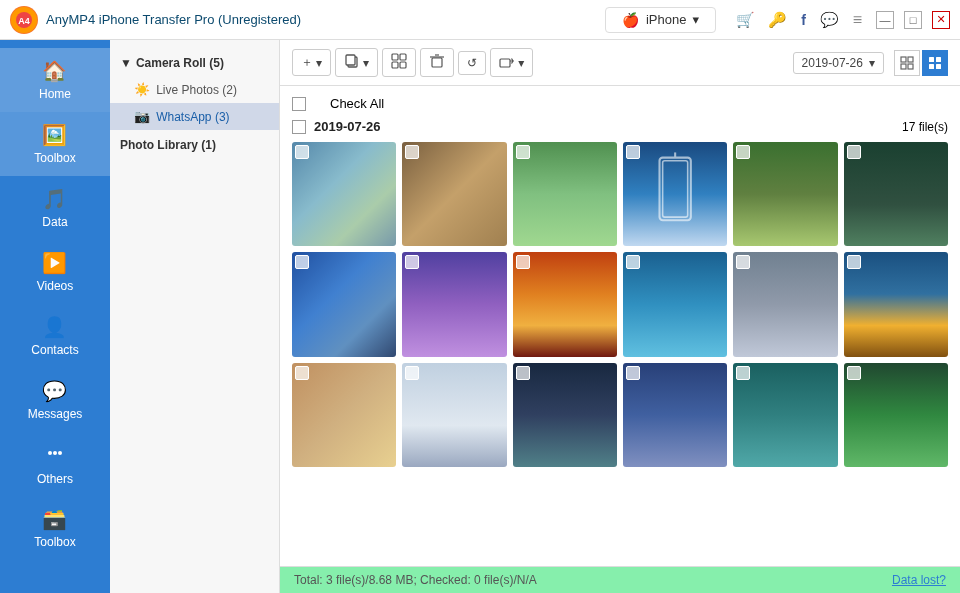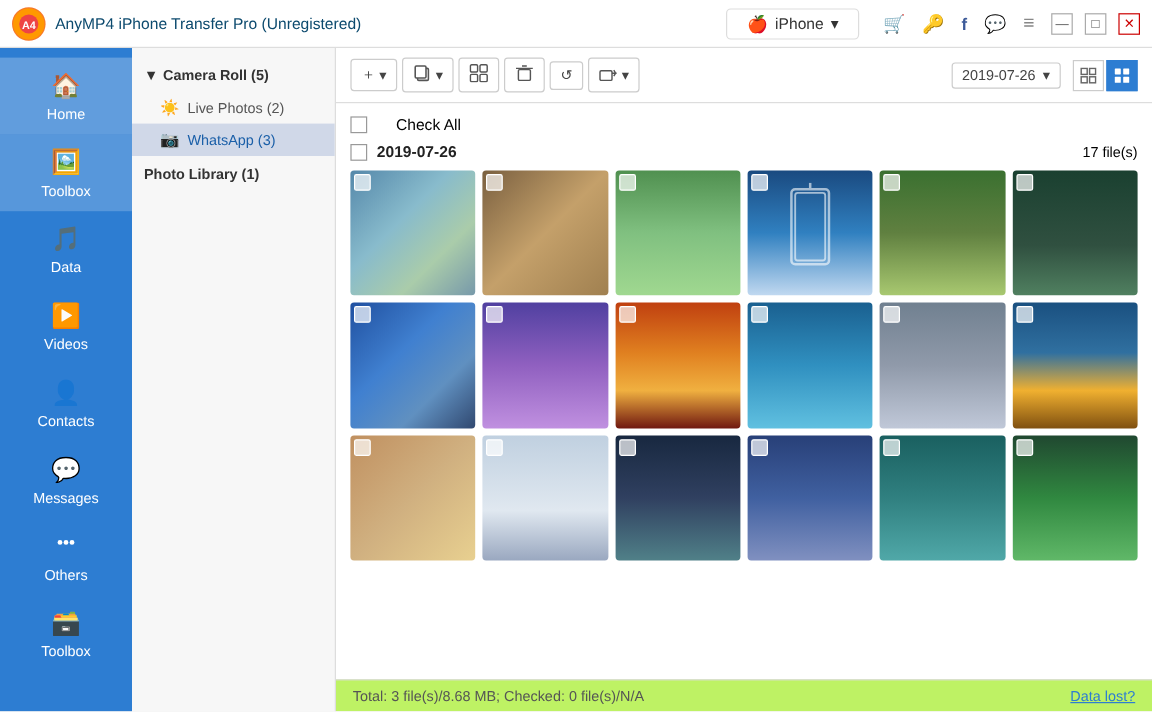--- a/index.html
+++ b/index.html
@@ -165,21 +165,21 @@
 
     
     .status-bar {
       border-top: 1px solid #ddd;
       padding: 6px 14px;
       font-size: 12px;
       color: #555;
       display: flex;
       align-items: center;
       flex-shrink: 0;
-      background: #bef264;
+      background: #86efac;
     }
     .status-bar .data-lost {
       margin-left: auto; color: #2d7dd2; cursor: pointer; text-decoration: underline;
     }
 
     
     .cb { width: 14px; height: 14px; border: 1px solid #999; display: inline-block; flex-shrink: 0; background: white; cursor: pointer; }
   </style>
 </head>
 <body>

